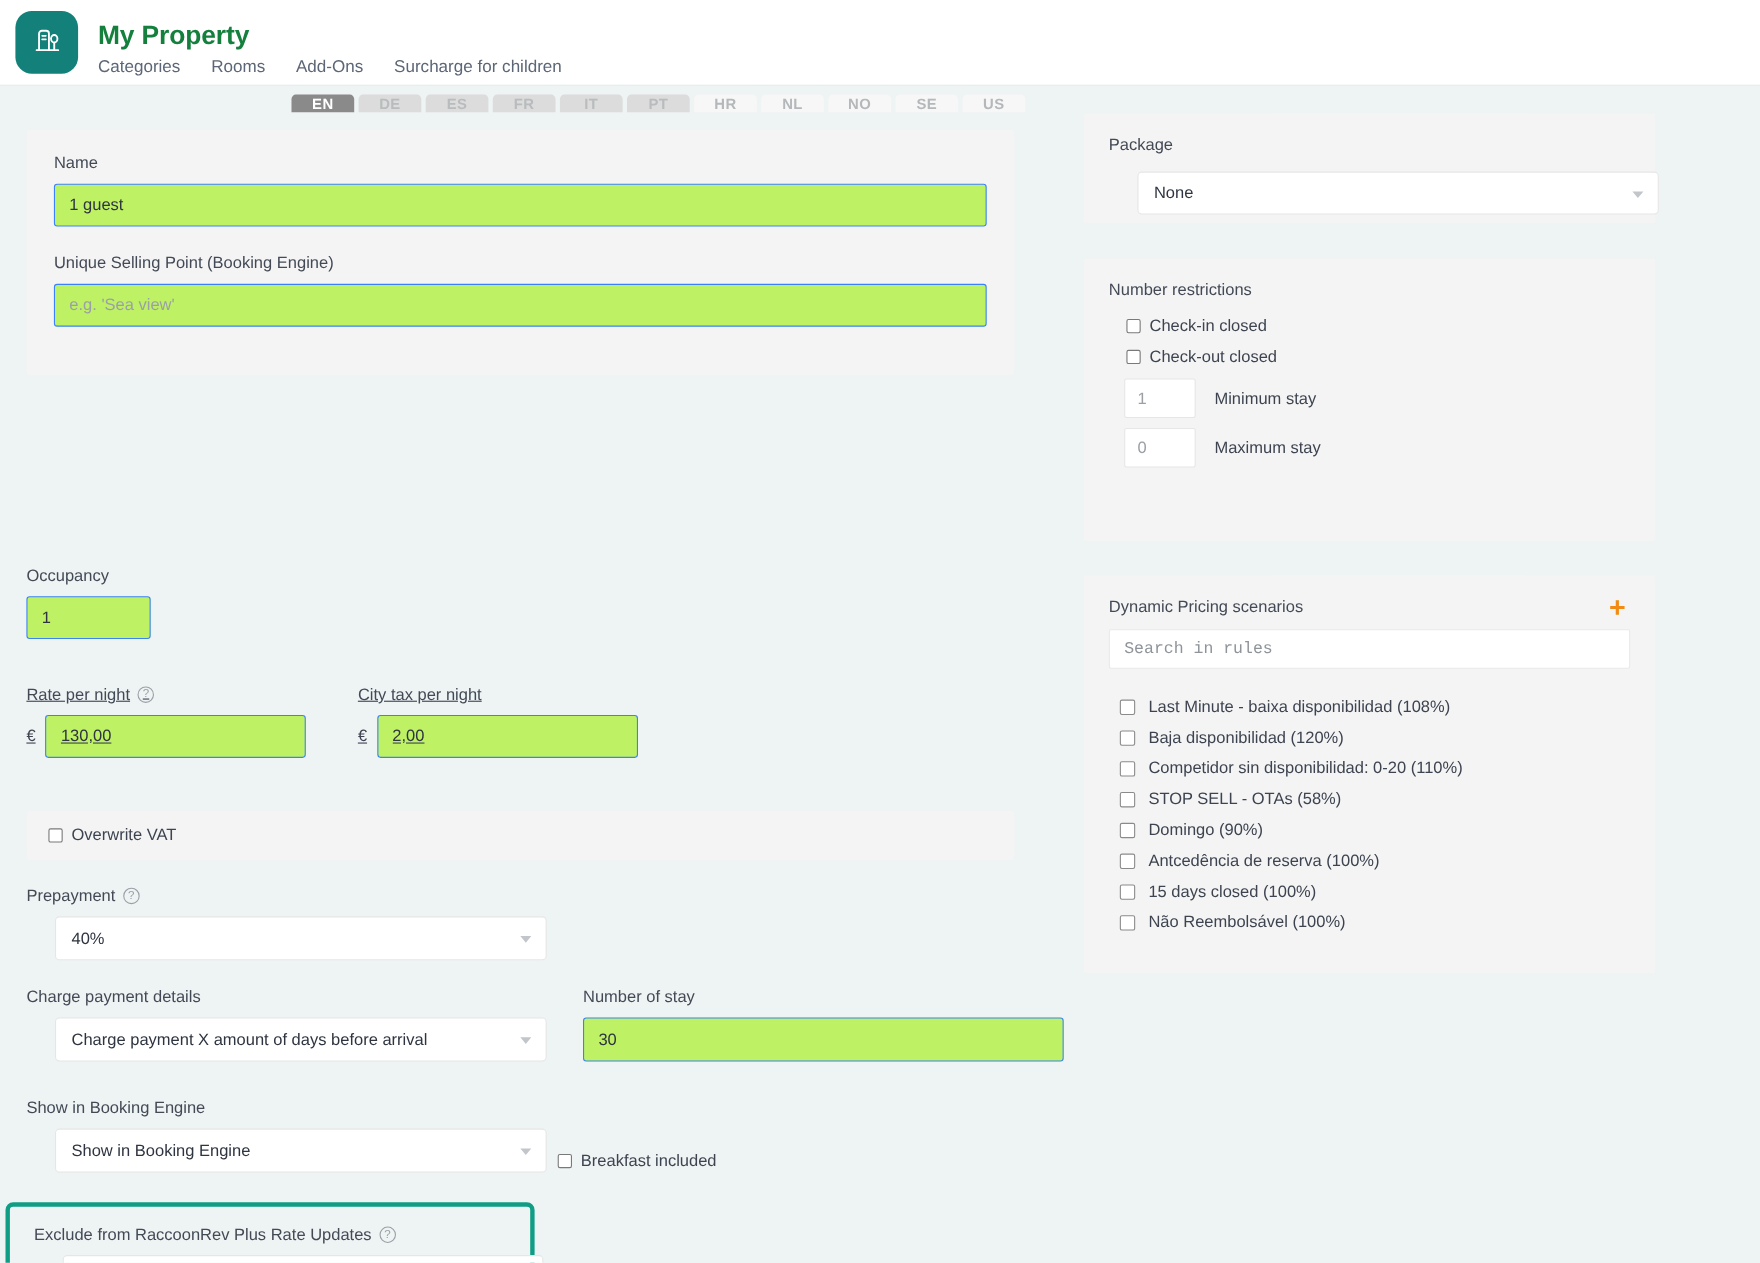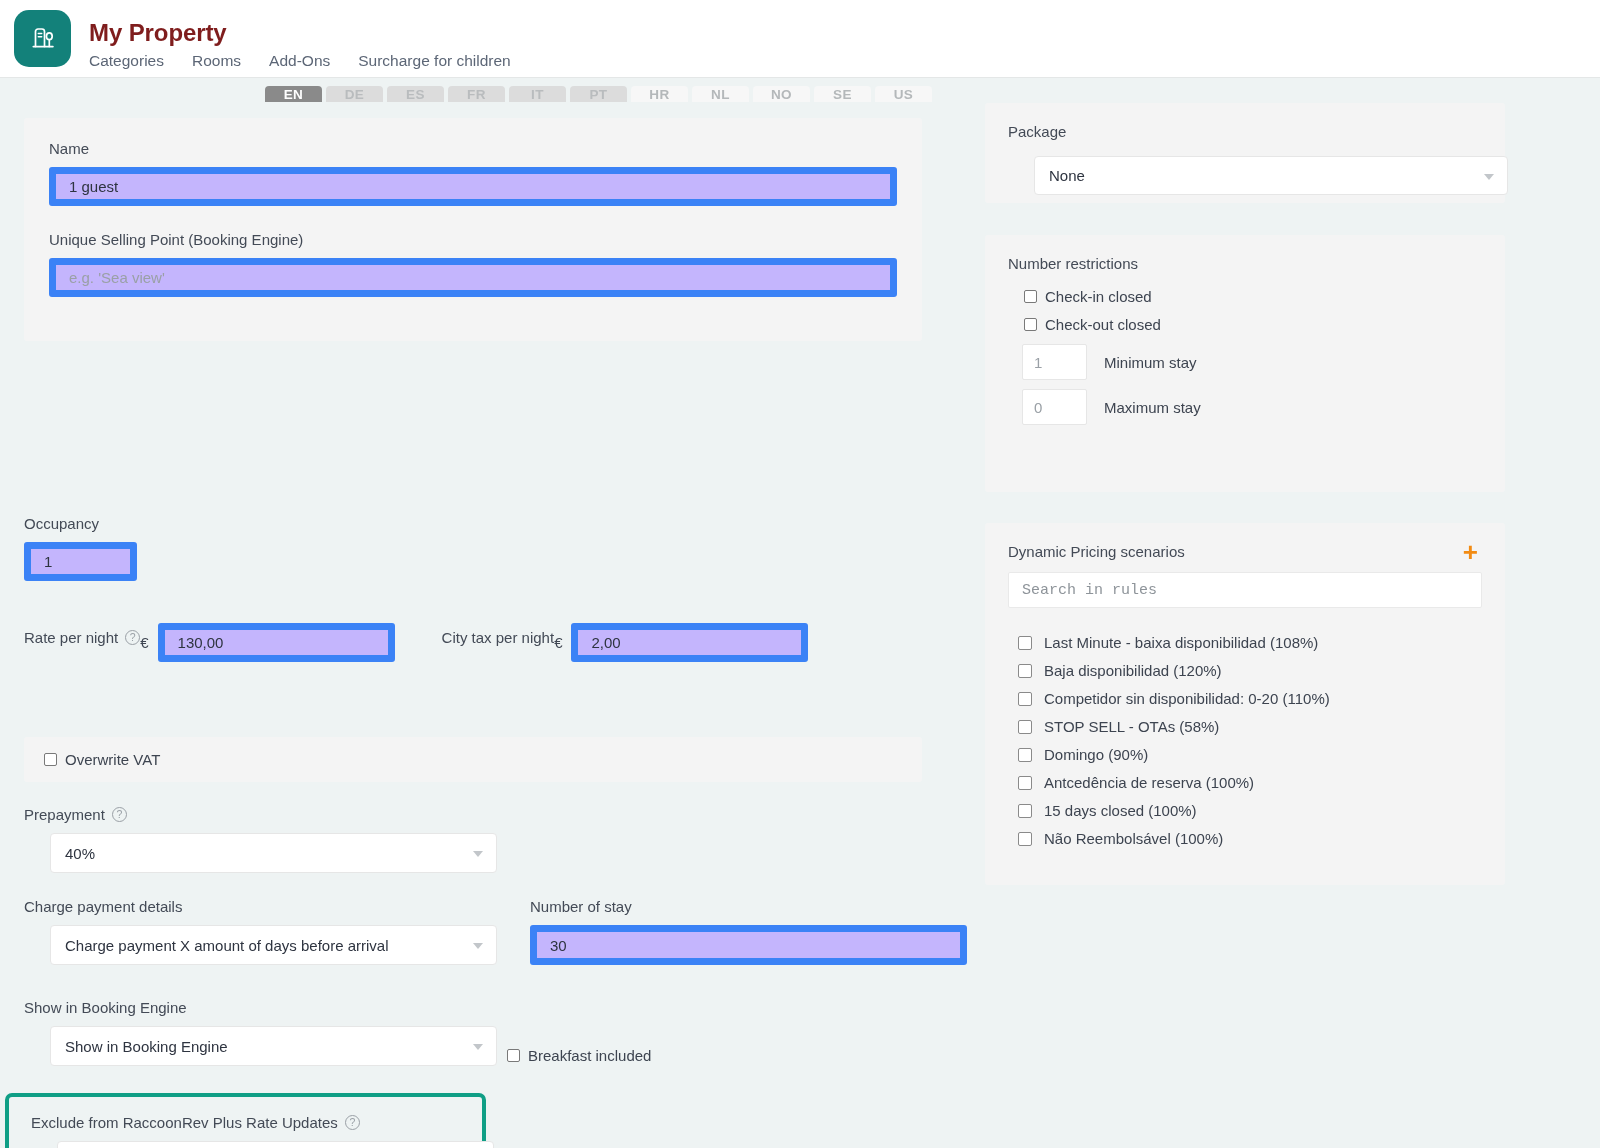--- a/index.html
+++ b/index.html
@@ -39,21 +39,21 @@
   }
   .header-text {
     margin-left: 18px;
     display: flex;
     flex-direction: column;
     justify-content: center;
   }
   .app-title {
     font-size: 24px;
     font-weight: bold;
-    color: #7f1d1d;
+    color: #15803d;
     line-height: 1.15;
     letter-spacing: -0.1px;
     margin-top: 12px;
   }
   .nav {
     display: flex;
     gap: 28px;
     margin-top: 5px;
   }
   .nav-item {
@@ -119,40 +119,40 @@
     color: #434a56;
     margin-bottom: 10px;
     display: flex;
     align-items: center;
     gap: 7px;
   }
 
   .txt-input {
     width: 100%;
     height: 39px;
-    background: #c4b5fd;
-    border: 7px solid #3b82f6;
+    background: #bef264;
+    border: 1px solid #3b82f6;
     border-radius: 3px;
     font-family: "Liberation Sans", sans-serif;
     font-size: 15px;
     color: #2e3440;
     padding: 0 13px;
     outline: none;
   }
   .txt-input::placeholder { color: #9aa0a6; }
 
   .usp-wrap { margin-top: 25px; }
 
   
   .occ-block { position: absolute; left: 24px; top: 437px; }
   .occ-input { width: 113px; }
 
   
   .rate-row { position: absolute; left: 24px; top: 545px; display: flex; gap: 47px; }
-  .rate-group { display: flex; flex-direction: row; }
+  .rate-group { display: flex; flex-direction: column; text-decoration: underline; }
   .money-row { display: flex; align-items: center; gap: 9px; }
   .euro { font-size: 15px; color: #3d4450; }
   .money-input { width: 237px; }
 
   
   .vat-band {
     position: absolute;
     left: 24px;
     top: 659px;
     width: 898px;

